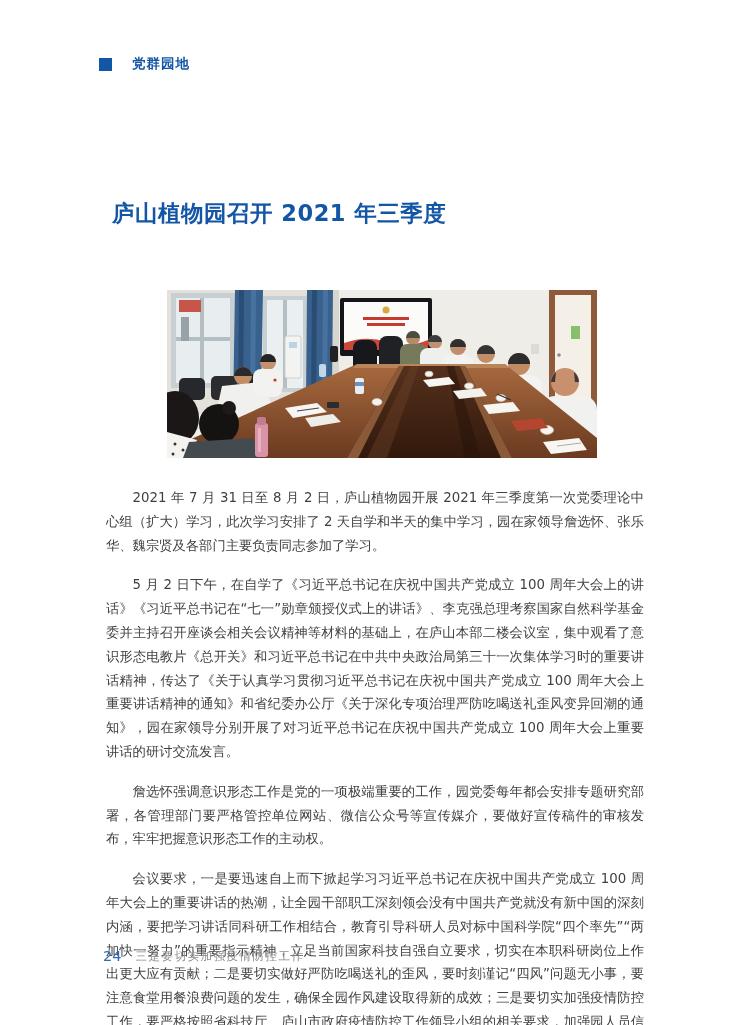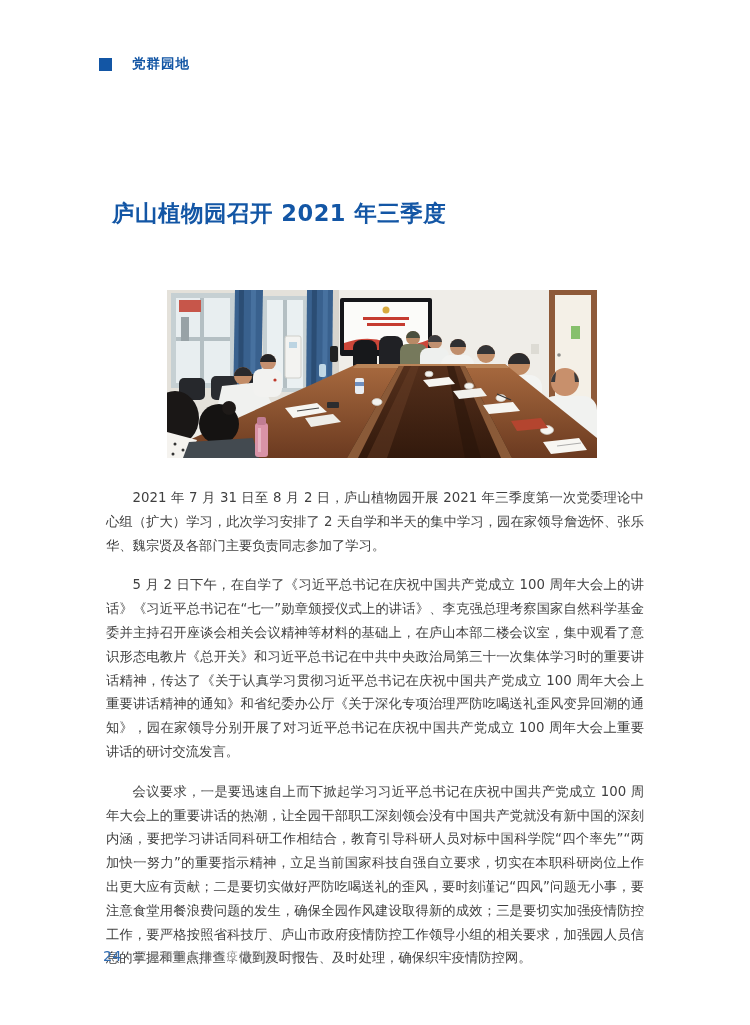--- a/index.html
+++ b/index.html
@@ -190,19 +190,20 @@
 
     <rect x="88" y="133" width="13" height="34" rx="3" fill="#d993a7"></rect>
     <rect x="90" y="127" width="9" height="8" rx="2" fill="#c07d92"></rect>
     <rect x="91" y="138" width="3" height="24" fill="#e7b3c2"></rect>
   </svg>
 </figure>
 
 <div class="body-text">
   <p>2021 年 7 月 31 日至 8 月 2 日，庐山植物园开展 2021 年三季度第一次党委理论中心组（扩大）学习，此次学习安排了 2 天自学和半天的集中学习，园在家领导詹选怀、张乐华、魏宗贤及各部门主要负责同志参加了学习。</p>
   <p>5 月 2 日下午，在自学了《习近平总书记在庆祝中国共产党成立 100 周年大会上的讲话》《习近平总书记在“七一”勋章颁授仪式上的讲话》、李克强总理考察国家自然科学基金委并主持召开座谈会相关会议精神等材料的基础上，在庐山本部二楼会议室，集中观看了意识形态电教片《总开关》和习近平总书记在中共中央政治局第三十一次集体学习时的重要讲话精神，传达了《关于认真学习贯彻习近平总书记在庆祝中国共产党成立 100 周年大会上重要讲话精神的通知》和省纪委办公厅《关于深化专项治理严防吃喝送礼歪风变异回潮的通知》，园在家领导分别开展了对习近平总书记在庆祝中国共产党成立 100 周年大会上重要讲话的研讨交流发言。</p>
+  <p>詹选怀强调意识形态工作是党的一项极端重要的工作，园党委每年都会安排专题研究部署，各管理部门要严格管控单位网站、微信公众号等宣传媒介，要做好宣传稿件的审核发布，牢牢把握意识形态工作的主动权。</p>
   <p>会议要求，一是要迅速自上而下掀起学习习近平总书记在庆祝中国共产党成立 100 周年大会上的重要讲话的热潮，让全园干部职工深刻领会没有中国共产党就没有新中国的深刻内涵，要把学习讲话同科研工作相结合，教育引导科研人员对标中国科学院“四个率先”“两加快一努力”的重要指示精神，立足当前国家科技自强自立要求，切实在本职科研岗位上作出更大应有贡献；二是要切实做好严防吃喝送礼的歪风，要时刻谨记“四风”问题无小事，要注意食堂用餐浪费问题的发生，确保全园作风建设取得新的成效；三是要切实加强疫情防控工作，要严格按照省科技厅、庐山市政府疫情防控工作领导小组的相关要求，加强园人员信息的掌握和重点排查，做到及时报告、及时处理，确保织牢疫情防控网。</p>
 </div>
 
 <div class="page-footer">
   <span class="num">24</span>
   <span class="pub">三是要切实加强疫情防控工作</span>
 </div>
 
 </body></html>

